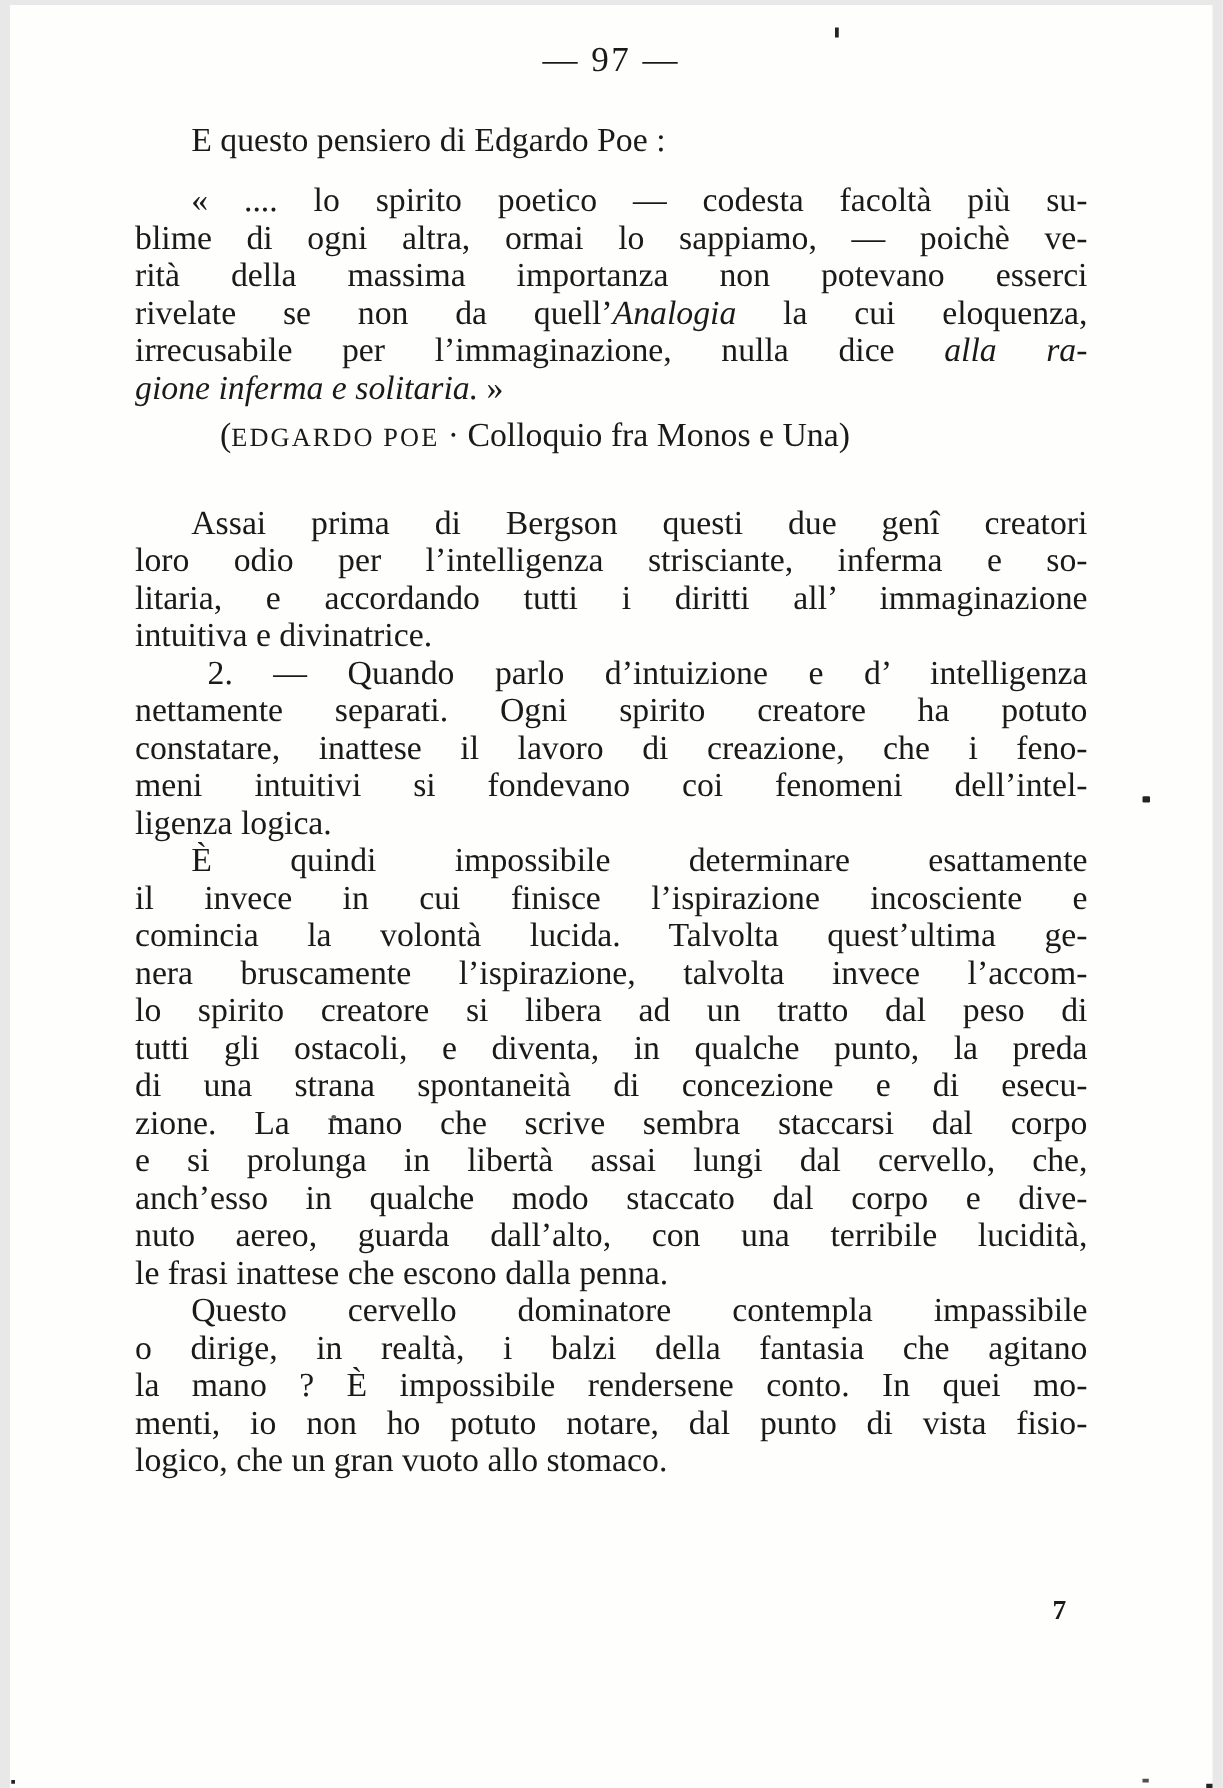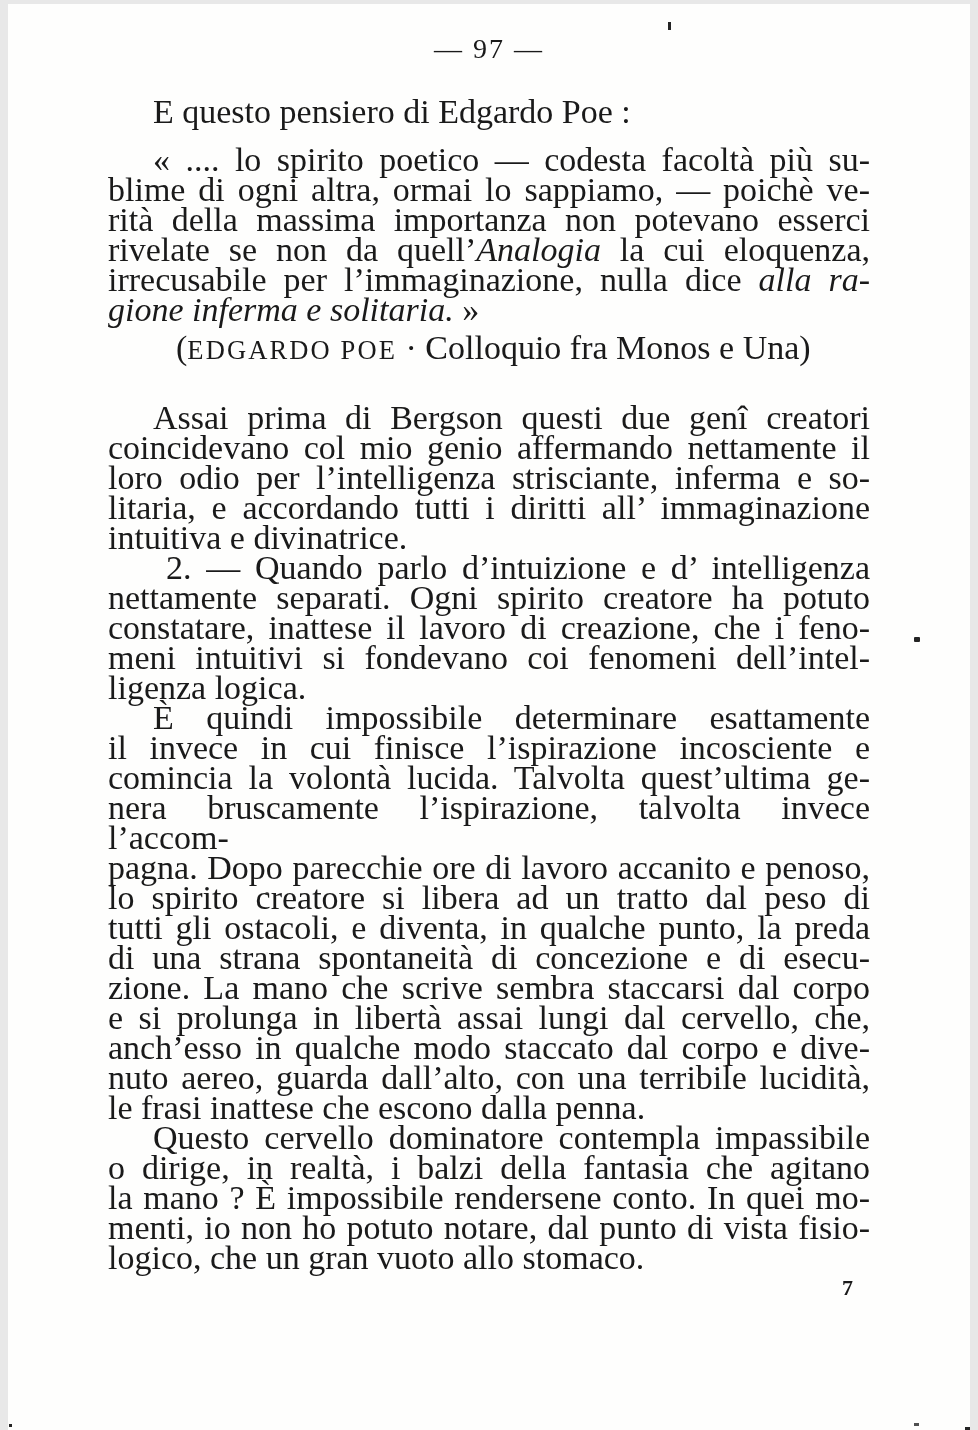--- a/index.html
+++ b/index.html
@@ -19,21 +19,21 @@
     margin-left: 100px;
     text-align: center;
     font-size: 28px;
     line-height: 30px;
     letter-spacing: 2px;
     font-weight: 500;
   }
   .content {
     width: 762px;
     margin: 33px 116px 0 100px;
-    font-size: 34px;
+    font-size: 27px;
     line-height: 30px;
   }
   .para { margin: 0; }
   .line {
     min-height: 30px;
     text-align: left;
     white-space: normal;
   }
   .line.jl {
     text-align: justify;
@@ -85,38 +85,36 @@
         <div class="line jl" data-name="text-line"><span data-name="text-segment">rità della massima importanza non potevano esserci</span></div>
         <div class="line jl" data-name="text-line"><span data-name="text-segment">rivelate se non da quell’</span><span class="it" data-name="italic-text">Analogia</span><span data-name="text-segment"> la cui eloquenza,</span></div>
         <div class="line jl" data-name="text-line"><span data-name="text-segment">irrecusabile per l’immaginazione, nulla dice </span><span class="it" data-name="italic-text">alla ra-</span></div>
         <div class="line" data-name="text-line"><span class="it" data-name="italic-text">gione inferma e solitaria.</span><span data-name="text-segment"> »</span></div>
       </div>
       <div class="para" data-name="paragraph-attribution">
         <div class="line first" data-name="text-line"><span data-name="text-segment">(</span><span class="sc" data-name="smallcaps-text">EDGARDO POE</span><span data-name="text-segment"> · Colloquio fra Monos e Una)</span></div>
       </div>
       <div class="para" data-name="paragraph-bergson">
         <div class="line first jl" data-name="text-line"><span data-name="text-segment">Assai prima di Bergson questi due genî creatori</span></div>
-        <div class="line jl" data-name="text-line"><span data-name="text-segment">coincidevano col mio genio affermando nettamente il</span></div>
         <div class="line jl" data-name="text-line"><span data-name="text-segment">loro odio per l’intelligenza strisciante, inferma e so-</span></div>
         <div class="line jl" data-name="text-line"><span data-name="text-segment">litaria, e accordando tutti i diritti all’ immaginazione</span></div>
         <div class="line" data-name="text-line"><span data-name="text-segment">intuitiva e divinatrice.</span></div>
       </div>
       <div class="para" data-name="paragraph-numbered-2">
         <div class="line first jl" data-name="text-line"><span data-name="text-segment">2. — Quando parlo d’intuizione e d’ intelligenza</span></div>
         <div class="line jl" data-name="text-line"><span data-name="text-segment">nettamente separati. Ogni spirito creatore ha potuto</span></div>
         <div class="line jl" data-name="text-line"><span data-name="text-segment">constatare, inattese il lavoro di creazione, che i feno-</span></div>
         <div class="line jl" data-name="text-line"><span data-name="text-segment">meni intuitivi si fondevano coi fenomeni dell’intel-</span></div>
         <div class="line" data-name="text-line"><span data-name="text-segment">ligenza logica.</span></div>
       </div>
       <div class="para" data-name="paragraph-inspiration">
         <div class="line first jl" data-name="text-line"><span data-name="text-segment">È quindi impossibile determinare esattamente</span></div>
         <div class="line jl" data-name="text-line"><span data-name="text-segment">il invece in cui finisce l’ispirazione incosciente e</span></div>
         <div class="line jl" data-name="text-line"><span data-name="text-segment">comincia la volontà lucida. Talvolta quest’ultima ge-</span></div>
         <div class="line jl" data-name="text-line"><span data-name="text-segment">nera bruscamente l’ispirazione, talvolta invece l’accom-</span></div>
-        <div class="line jl" data-name="text-line"><span data-name="text-segment">pagna. Dopo parecchie ore di lavoro accanito e penoso,</span></div>
         <div class="line jl" data-name="text-line"><span data-name="text-segment">lo spirito creatore si libera ad un tratto dal peso di</span></div>
         <div class="line jl" data-name="text-line"><span data-name="text-segment">tutti gli ostacoli, e diventa, in qualche punto, la preda</span></div>
         <div class="line jl" data-name="text-line"><span data-name="text-segment">di una strana spontaneità di concezione e di esecu-</span></div>
         <div class="line jl" data-name="text-line"><span data-name="text-segment">zione. La mano che scrive sembra staccarsi dal corpo</span></div>
         <div class="line jl" data-name="text-line"><span data-name="text-segment">e si prolunga in libertà assai lungi dal cervello, che,</span></div>
         <div class="line jl" data-name="text-line"><span data-name="text-segment">anch’esso in qualche modo staccato dal corpo e dive-</span></div>
         <div class="line jl" data-name="text-line"><span data-name="text-segment">nuto aereo, guarda dall’alto, con una terribile lucidità,</span></div>
         <div class="line" data-name="text-line"><span data-name="text-segment">le frasi inattese che escono dalla penna.</span></div>
       </div>
       <div class="para" data-name="paragraph-brain">

